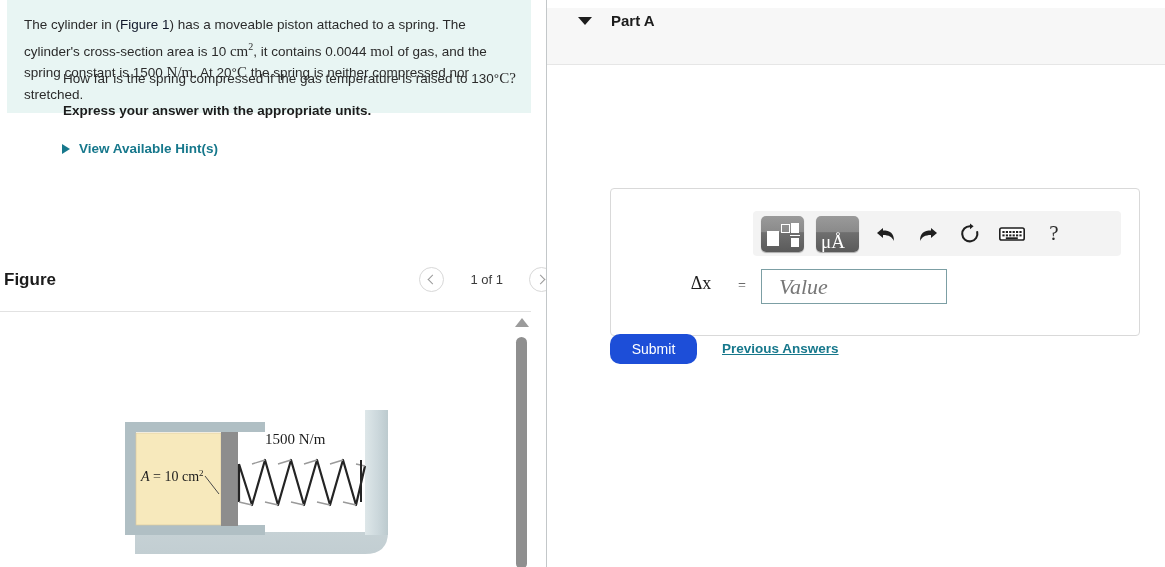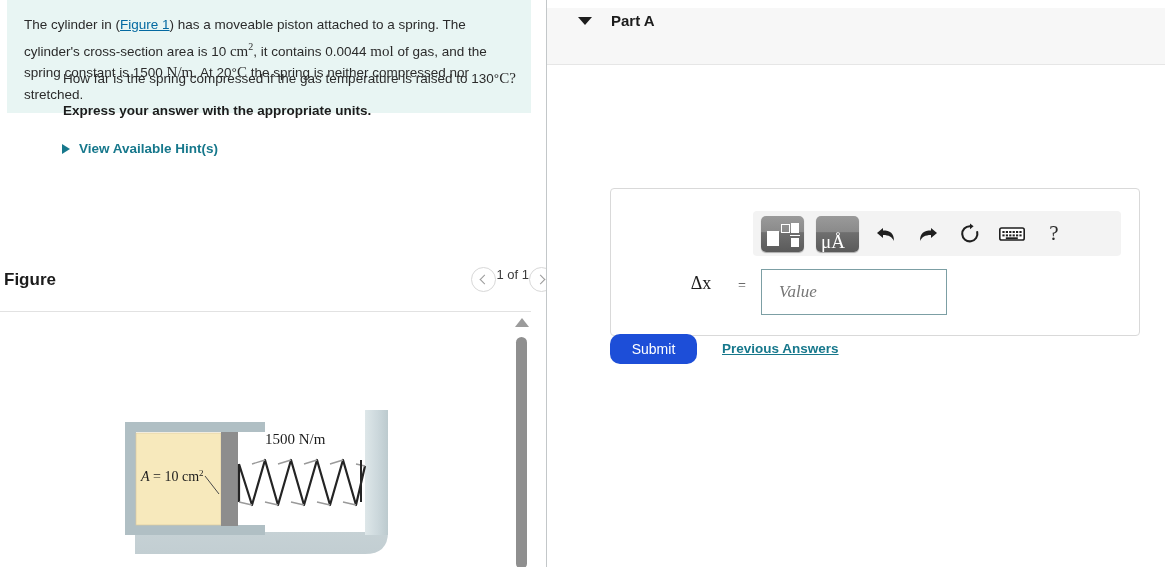--- a/index.html
+++ b/index.html
@@ -19,33 +19,33 @@
 
   .problem-card{
     position:absolute;left:7px;top:0px;width:524px;height:113px;
     background:#e8f5f3;
     box-sizing:border-box;
     padding:14px 16px 10px 17px;
   }
   .problem-text{
     font-size:13.5px;line-height:21.5px;color:#2b2b2b;
   }
-  .problem-text .fig-link{color:#0369a1;text-decoration:underline;cursor:pointer;}
+  .problem-text .fig-link{color:#0f172a;cursor:pointer;}
   .mathser{font-family:"Liberation Serif", serif;font-size:15px;}
   .mathser sup{font-size:10px;}
   .frac-nm{font-family:"Liberation Serif", serif;font-size:15px;}
 
   
   .figure-head{
     position:absolute;left:0;top:262px;width:531px;height:48px;padding-left:36px;
   }
   .figure-title{
     position:absolute;left:4px;top:8px;font-size:17px;font-weight:bold;color:#1c1c1c;
   }
-  .pager{position:absolute;right:13px;top:5px;display:flex;gap:0;}
+  .pager{position:absolute;right:13px;top:5px;display:flex;align-items:center;gap:26px;}
   .circ-btn{
     width:25px;height:25px;border-radius:50%;border:1px solid #d8d8d8;
     background:#fff;display:flex;align-items:center;justify-content:center;
     cursor:pointer;box-sizing:border-box;
   }
   .chev{display:block;width:6px;height:6px;border-top:1.6px solid #9a9a9a;border-right:1.6px solid #9a9a9a;}
   .chev.left{transform:rotate(-135deg);margin-left:2px;}
   .chev.right{transform:rotate(45deg);margin-right:2px;}
   .pager-label{font-size:13px;color:#3a3a3a;}
   .figure-rule{position:absolute;left:0;top:311px;width:531px;height:1px;background:#e2e2e2;}
@@ -103,23 +103,23 @@
     font-family:"Liberation Serif", serif;font-size:19px;color:#fff;
     box-shadow:0 1px 1px rgba(0,0,0,.3);position:relative;
   }
   .units-lbl{position:absolute;left:5px;bottom:1px;line-height:1;}
   .icon-btn{width:30px;height:30px;display:flex;align-items:center;justify-content:center;cursor:pointer;}
   .qmark{font-size:21px;color:#2b2b2b;font-family:"Liberation Serif", serif;}
   .var-lbl{position:absolute;left:60px;top:84px;width:60px;text-align:center;
            font-family:"Liberation Serif", serif;font-size:18px;color:#1c1c1c;}
   .eq-lbl{position:absolute;left:127px;top:89px;font-family:"Liberation Serif",serif;font-size:14px;color:#3a3a3a;}
   .ans-input{
-    position:absolute;top:80px;height:46px;box-sizing:border-box;
+    position:absolute;top:80px;height:35px;box-sizing:border-box;
     border:1px solid #7c9fa4;background:#fff;outline:none;
-    font-family:"Liberation Serif", serif;font-style:italic;font-size:17px;color:#555;
+    font-family:"Liberation Serif", serif;font-style:italic;font-size:22px;color:#555;
     padding-left:17px;
   }
   .ans-input::placeholder{color:#777;opacity:1;font-style:italic;}
   .ans-value{left:150px;width:186px;}
   .ans-units{left:326px;width:184px;}
 
   .submit-btn{
     position:absolute;left:610px;top:334px;width:87px;height:30px;
     background:#1d4ed8;color:#fff;border:none;border-radius:10px;
     font-family:"Liberation Sans", sans-serif;font-size:14px;cursor:pointer;

